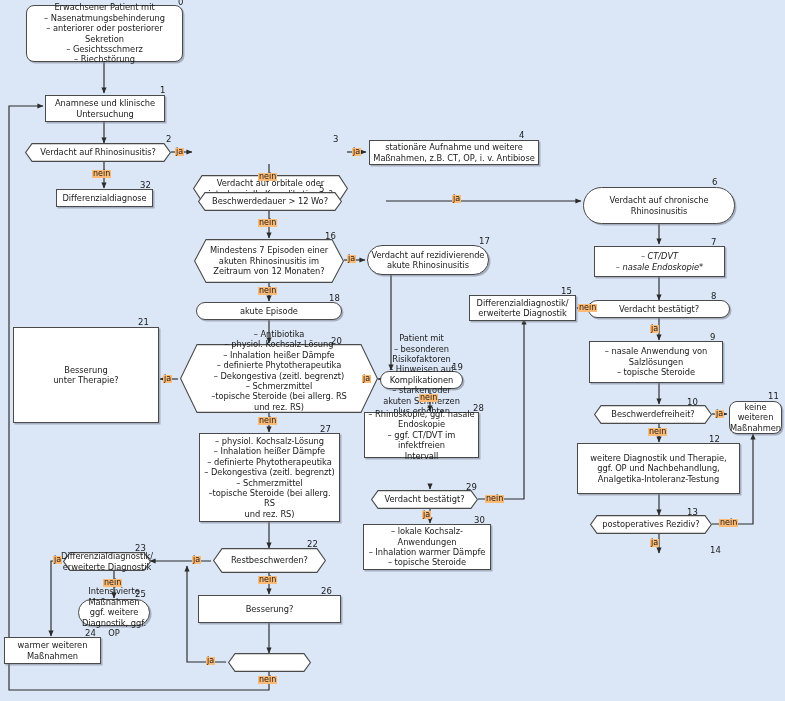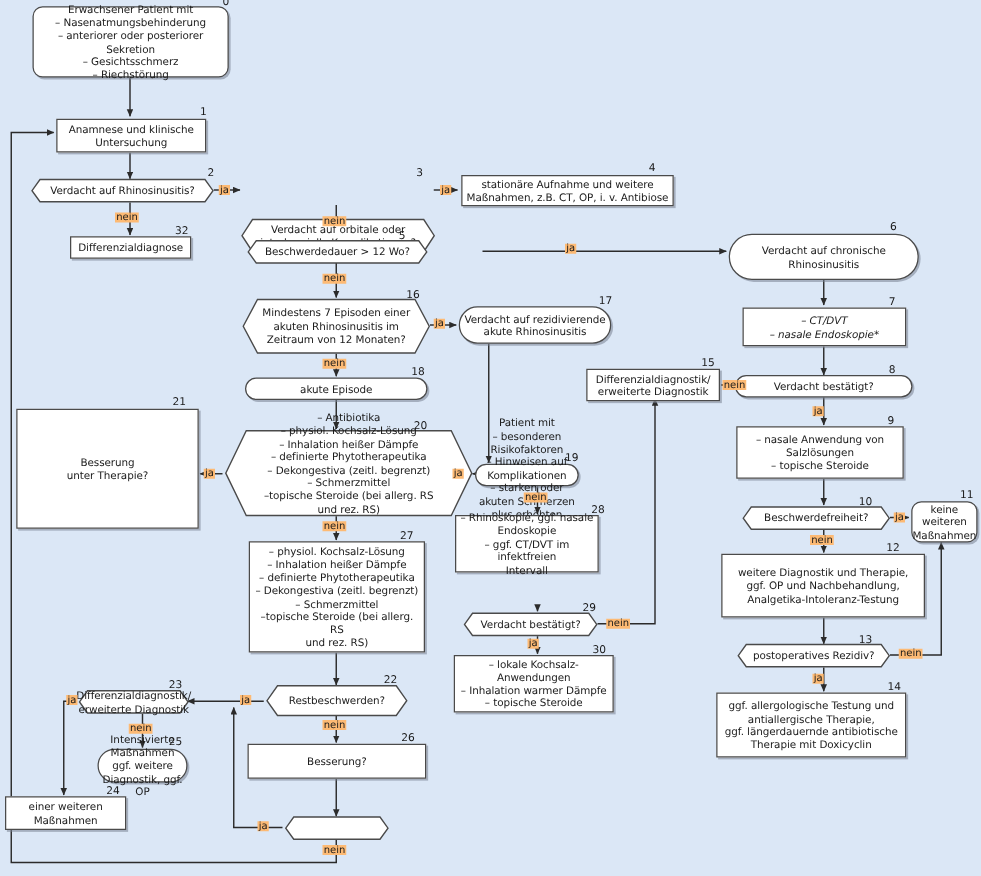--- a/index.html
+++ b/index.html
@@ -223,24 +223,20 @@
   <div class="nodenum" style="left:709px;top:435px;">12</div>
 
   <div class="hexwrap" style="left:590px;top:515px;width:122px;height:19px;">
     <svg width="122" height="19" viewBox="0 0 122 19">
       <polygon points="7,0.6 115,0.6 121.4,9.5 115,18.4 7,18.4 0.6,9.5" fill="#fff" stroke="#4a4a4a" stroke-width="1.1"></polygon>
     </svg>
     <div class="hexlabel">postoperatives Rezidiv?</div>
   </div>
   <div class="nodenum" style="left:687px;top:508px;">13</div>
 
-  <div class="node" style="left:573px;top:554px;width:152px;height:52px;">ggf. allergologische Testung und
-antiallergische Therapie,
-ggf. längerdauernde antibiotische
-Therapie mit Doxicyclin</div>
   <div class="nodenum" style="left:710px;top:546px;">14</div>
 
   <div class="node" style="left:469px;top:295px;width:107px;height:26px;">Differenzialdiagnostik/
 erweiterte Diagnostik</div>
   <div class="nodenum" style="left:561px;top:287px;">15</div>
 
   <div class="hexwrap" style="left:194px;top:239px;width:150px;height:44px;">
     <svg width="150" height="44" viewBox="0 0 150 44">
       <polygon points="12,0.6 138,0.6 149.4,22 138,43.4 12,43.4 0.6,22" fill="#fff" stroke="#4a4a4a" stroke-width="1.1"></polygon>
     </svg>
@@ -326,21 +322,21 @@
     </svg>
     <div class="hexlabel">Differenzialdiagnostik/
 erweiterte Diagnostik</div>
   </div>
   <div class="nodenum" style="left:135px;top:544px;">23</div>
 
   <div class="node stadium" style="left:78px;top:599px;width:72px;height:27px;">Intensivierte Maßnahmen
 ggf. weitere Diagnostik, ggf. OP</div>
   <div class="nodenum" style="left:135px;top:590px;">25</div>
 
-  <div class="node" style="left:4px;top:637px;width:97px;height:27px;">einer weiteren
+  <div class="node" style="left:4px;top:637px;width:97px;height:27px;">warmer weiteren
 Maßnahmen</div>
   <div class="nodenum" style="left:85px;top:629px;">24</div>
 
   <div class="node" style="left:198px;top:595px;width:143px;height:28px;">Besserung?</div>
   <div class="nodenum" style="left:321px;top:587px;">26</div>
 
   <div class="hexwrap" style="left:228px;top:653px;width:83px;height:19px;">
     <svg width="83" height="19" viewBox="0 0 83 19">
       <polygon points="7,0.6 76,0.6 82.4,9.5 76,18.4 7,18.4 0.6,9.5" fill="#fff" stroke="#4a4a4a" stroke-width="1.1"></polygon>
     </svg>

